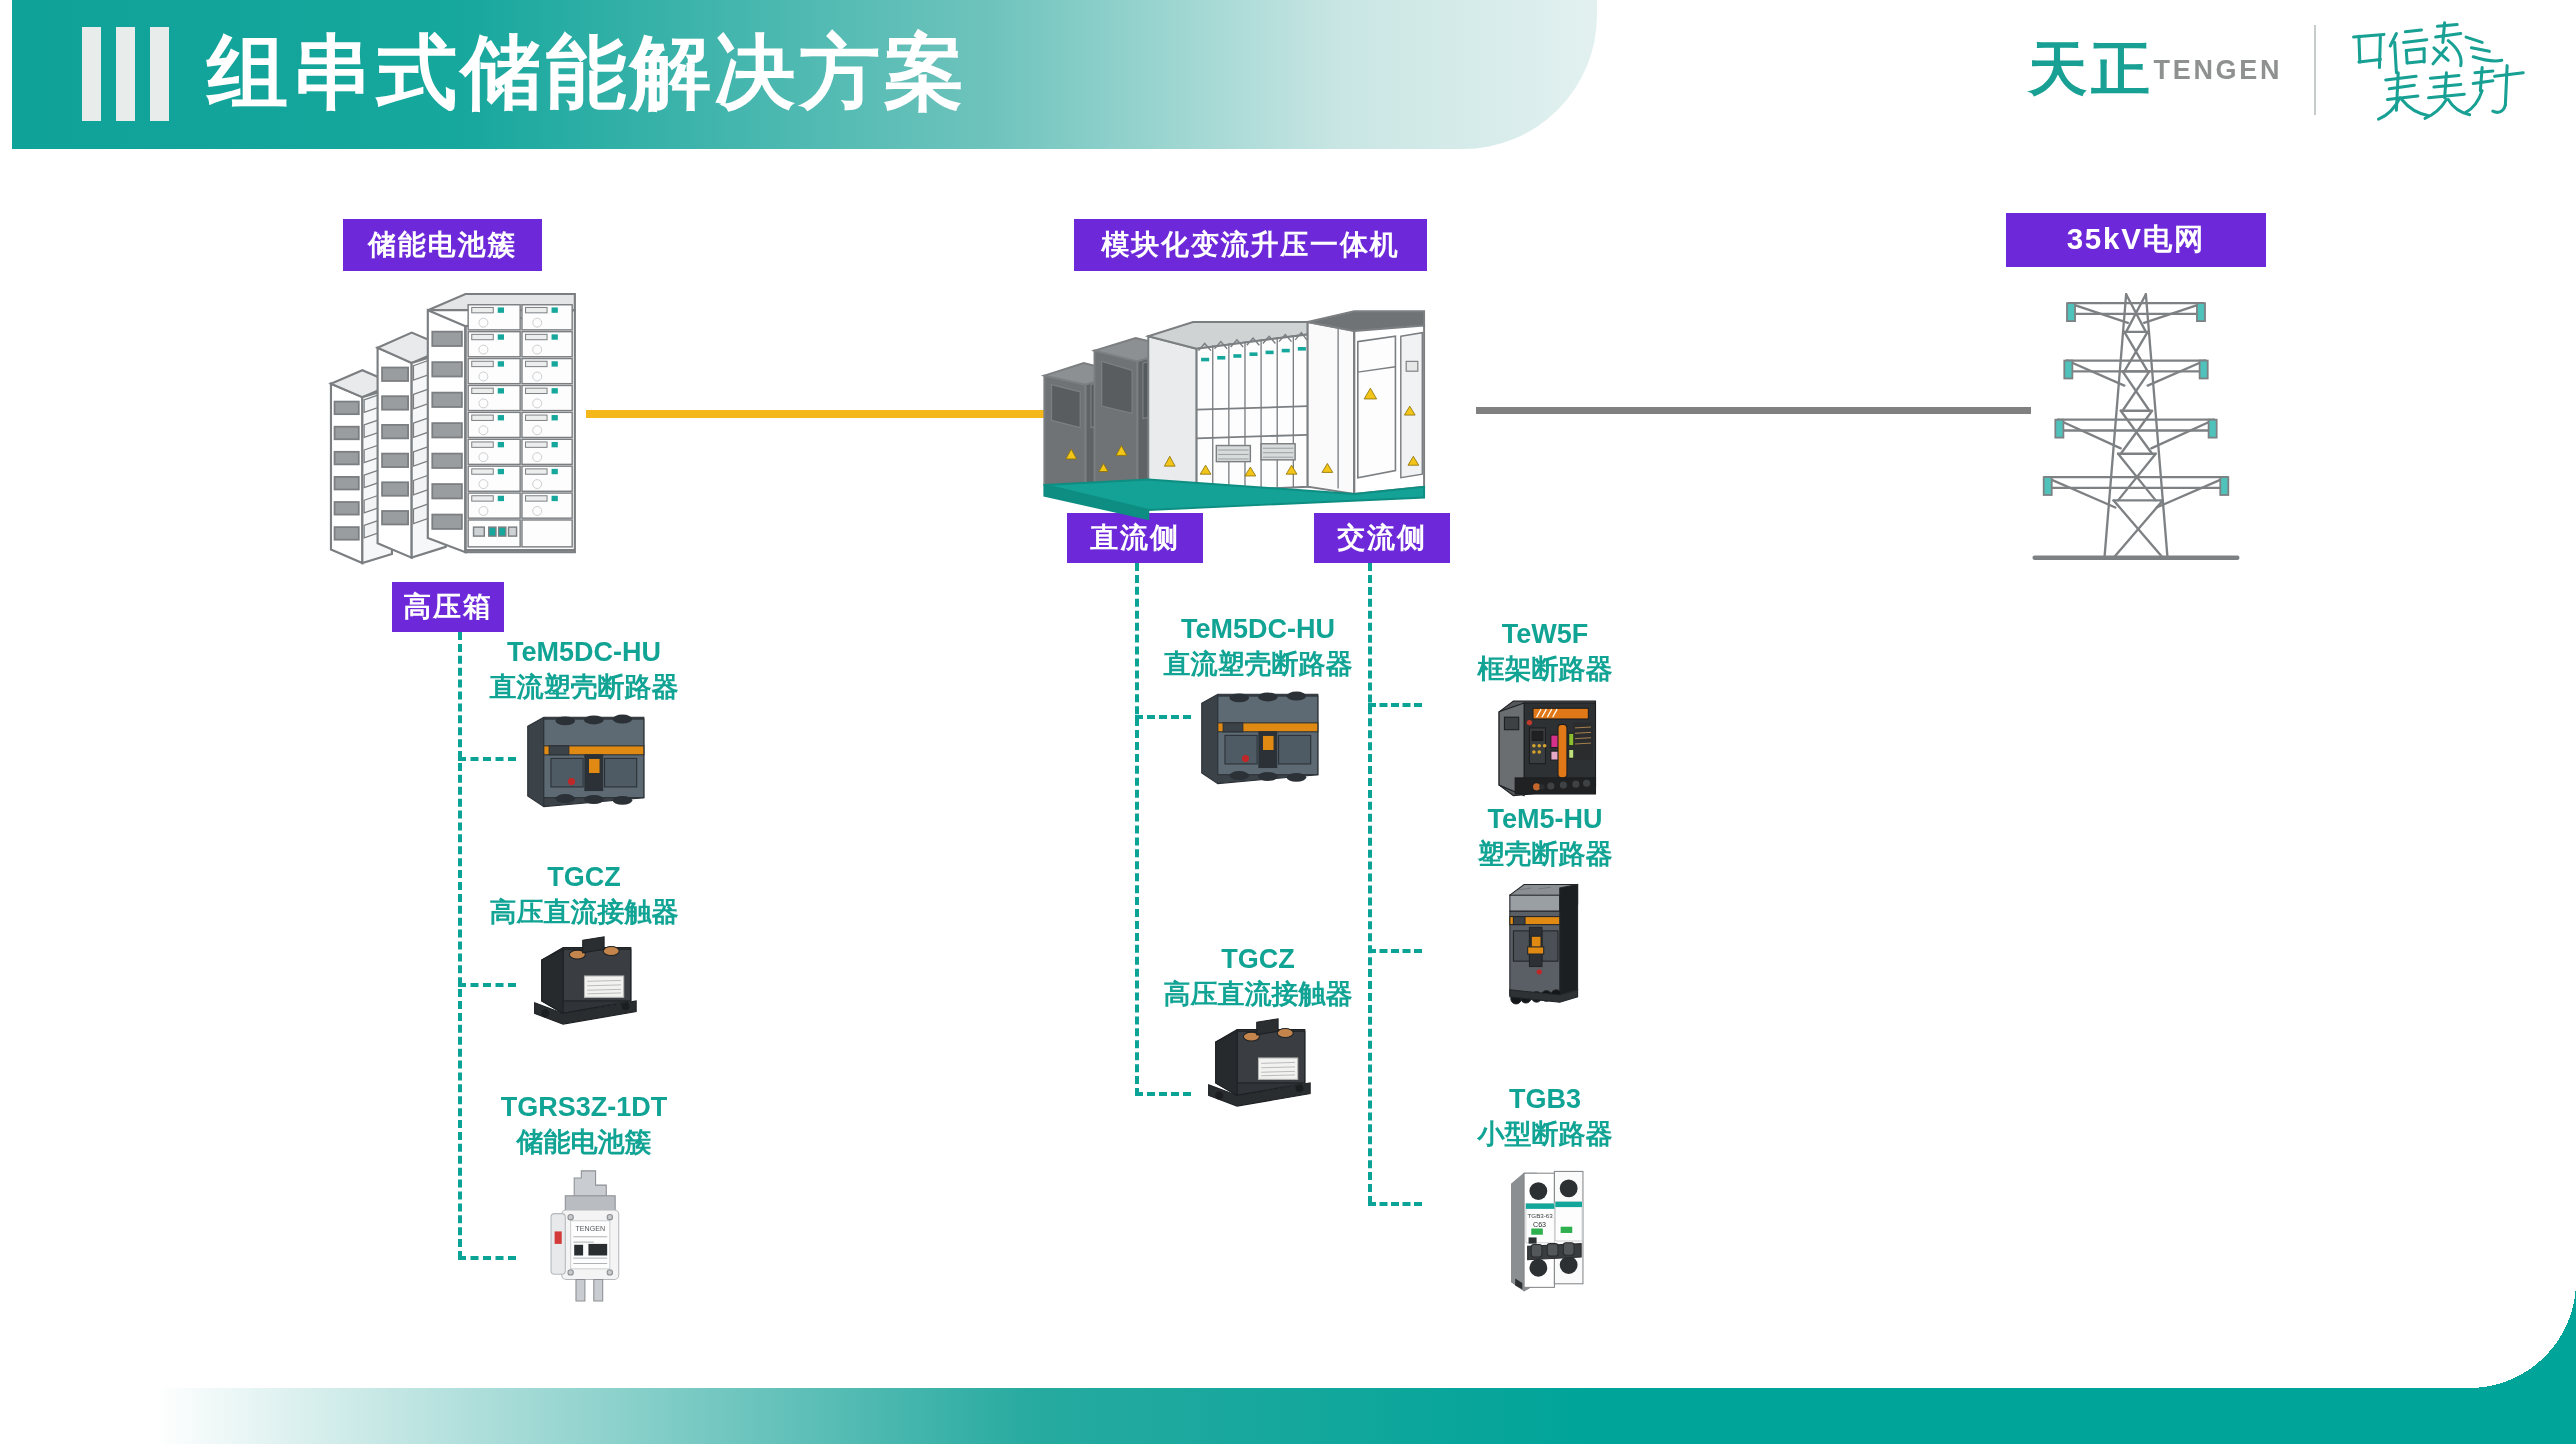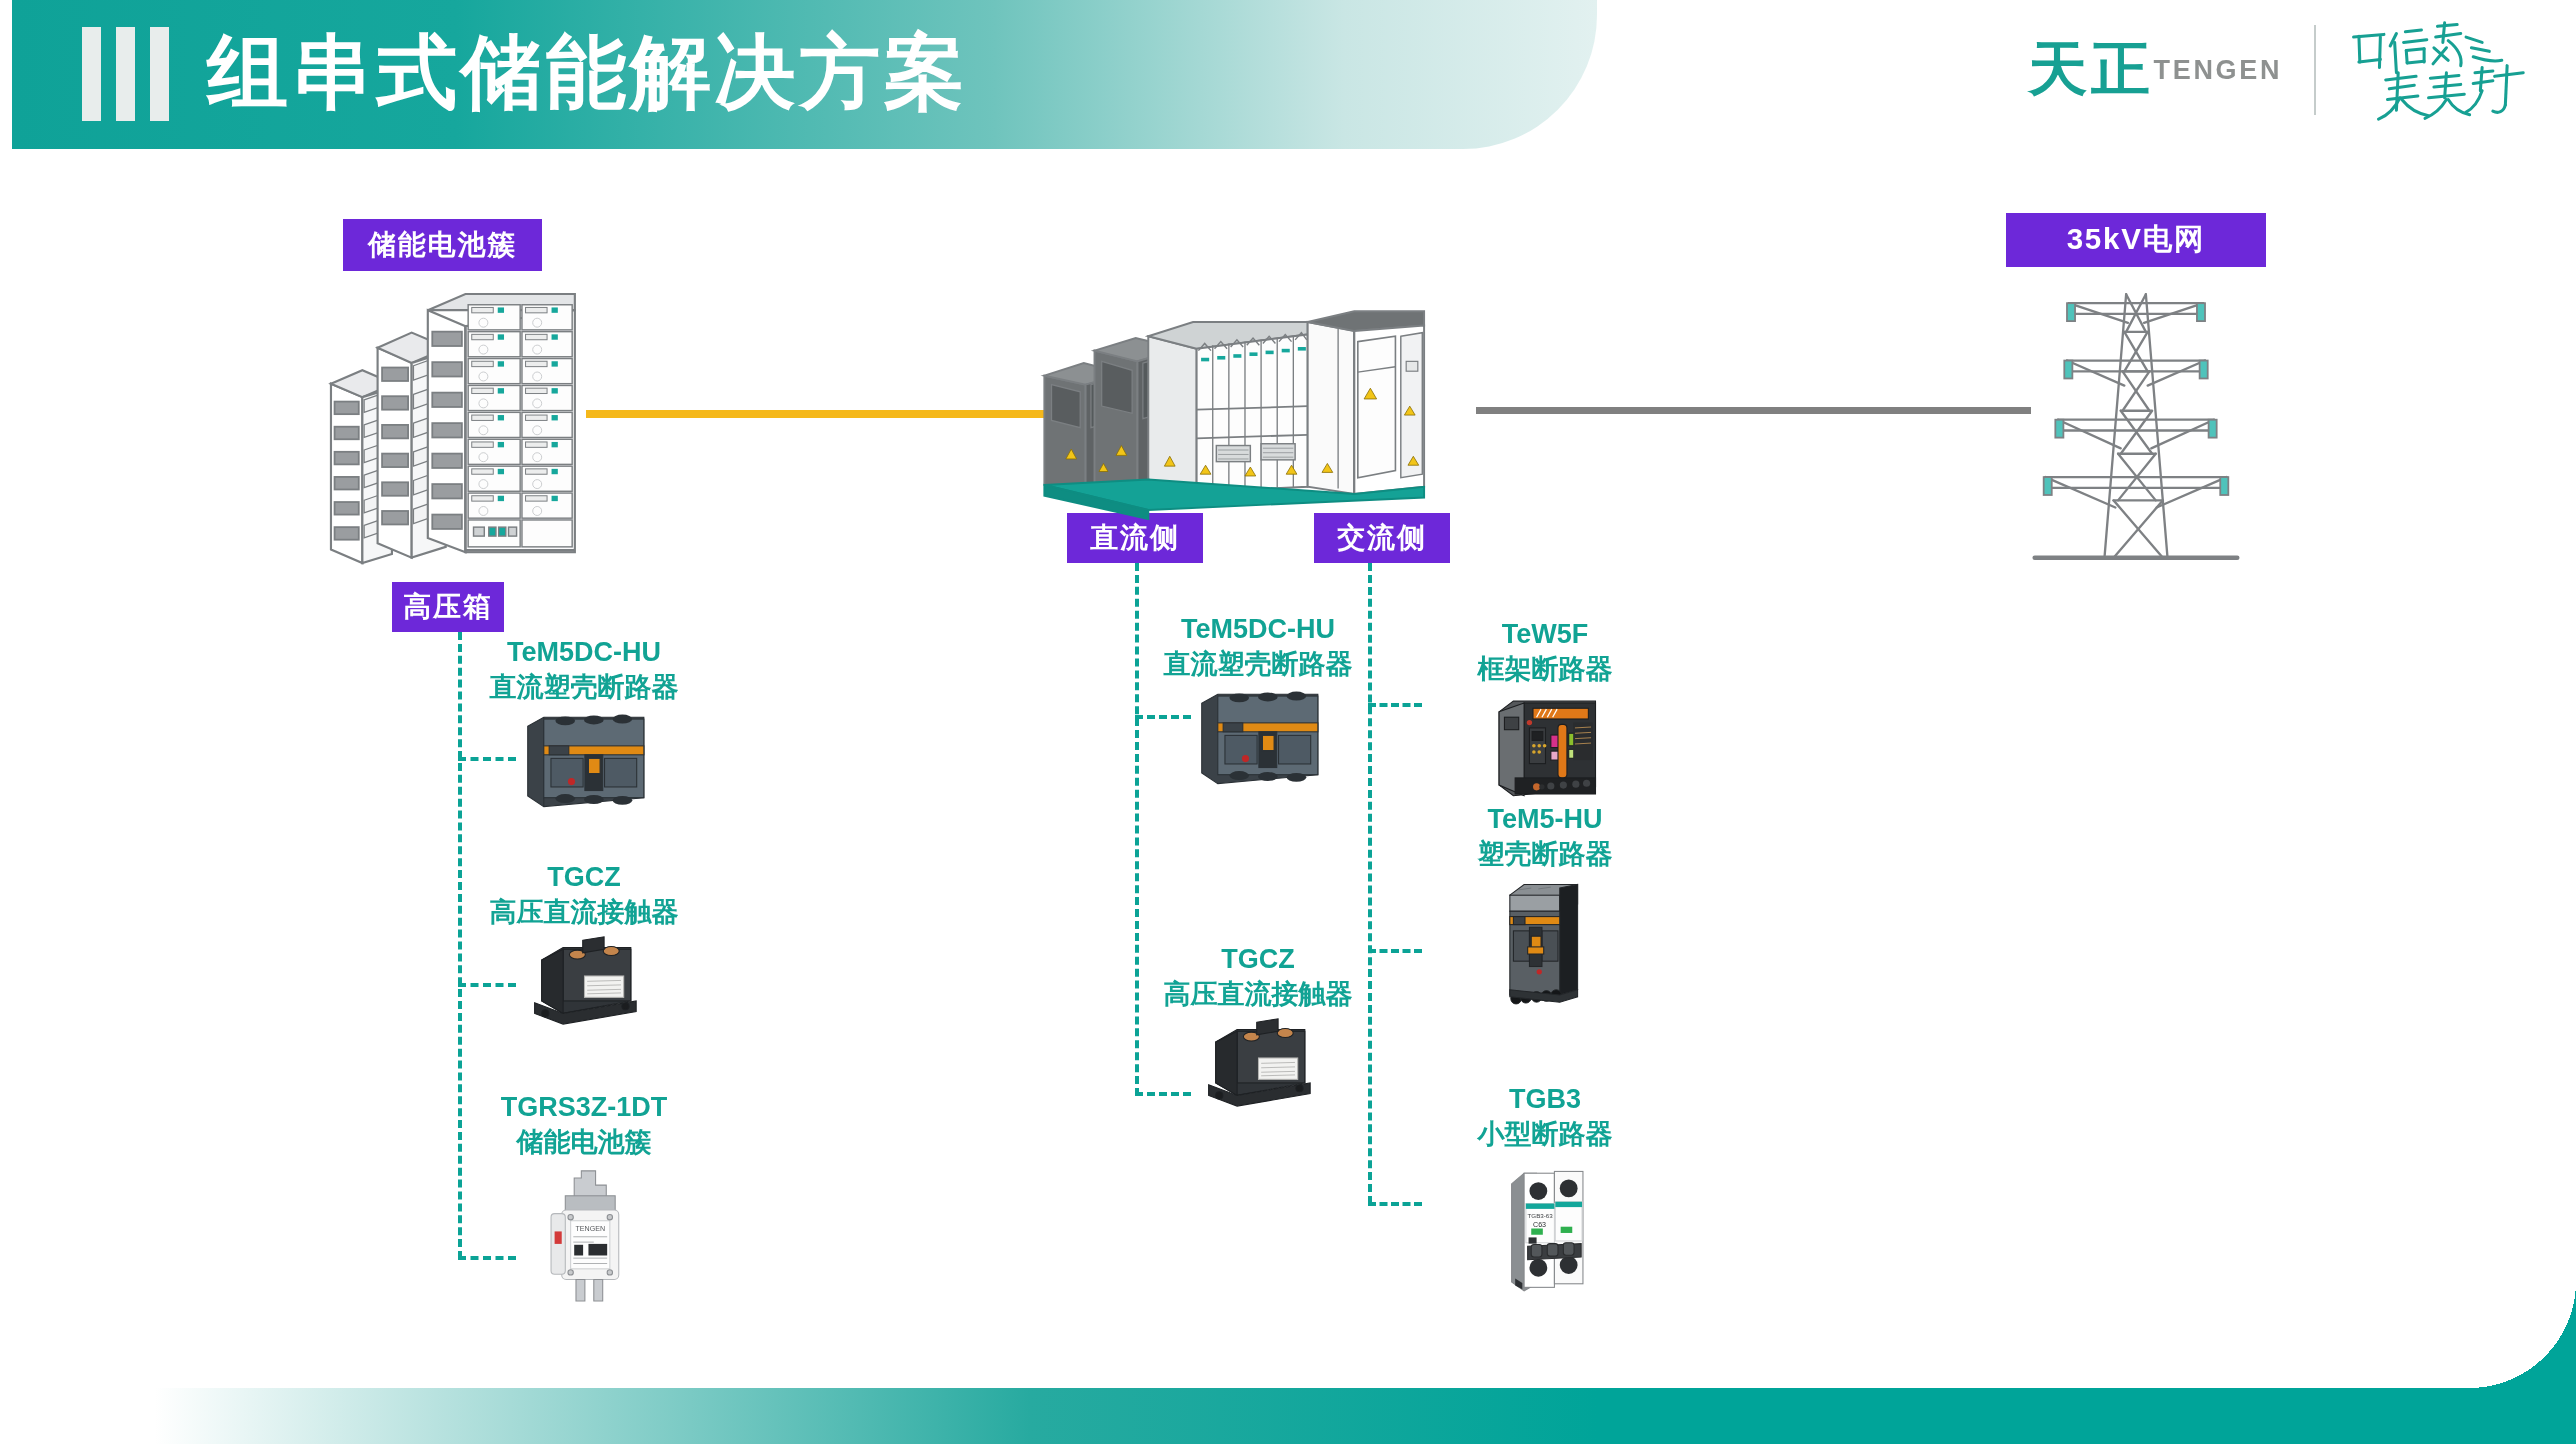--- a/index.html
+++ b/index.html
@@ -137,20 +137,23 @@
   </div>
 
   <div class="chip" style="left:343px; top:219px; width:199px; height:52px; font-size:28px;">
     <span>储能电池簇</span>
   </div>
 
   <div class="chip" style="left:392px; top:582px; width:112px; height:50px; font-size:28px;">
     <span>高压箱</span>
   </div>
 
+  <div class="chip" style="left:1074px; top:219px; width:353px; height:52px; font-size:28px;">
+    <span>模块化变流升压一体机</span>
+  </div>
 
   <div class="chip" style="left:1067px; top:513px; width:136px; height:50px; font-size:28px;">
     <span>直流侧</span>
   </div>
 
   <div class="chip" style="left:1314px; top:513px; width:136px; height:50px; font-size:28px;">
     <span>交流侧</span>
   </div>
 
   <div class="chip" style="left:2006px; top:213px; width:260px; height:54px; font-size:29.5px;">

